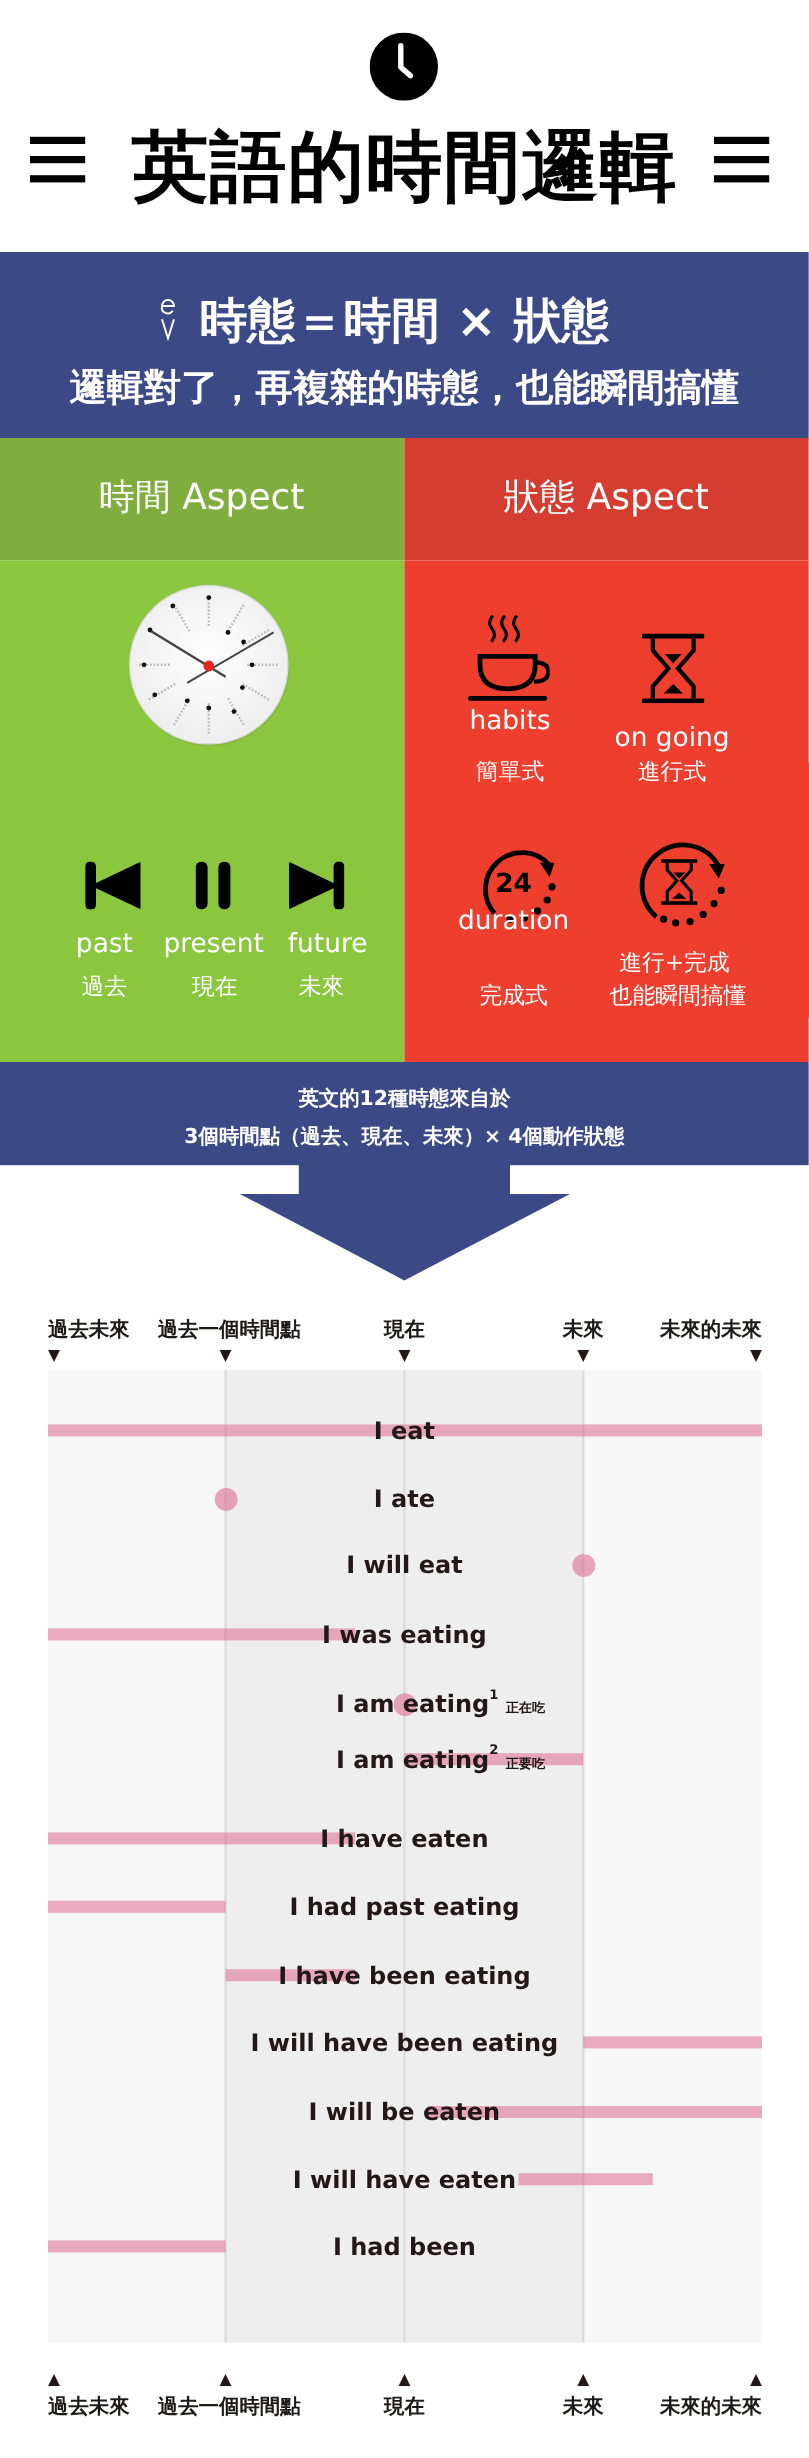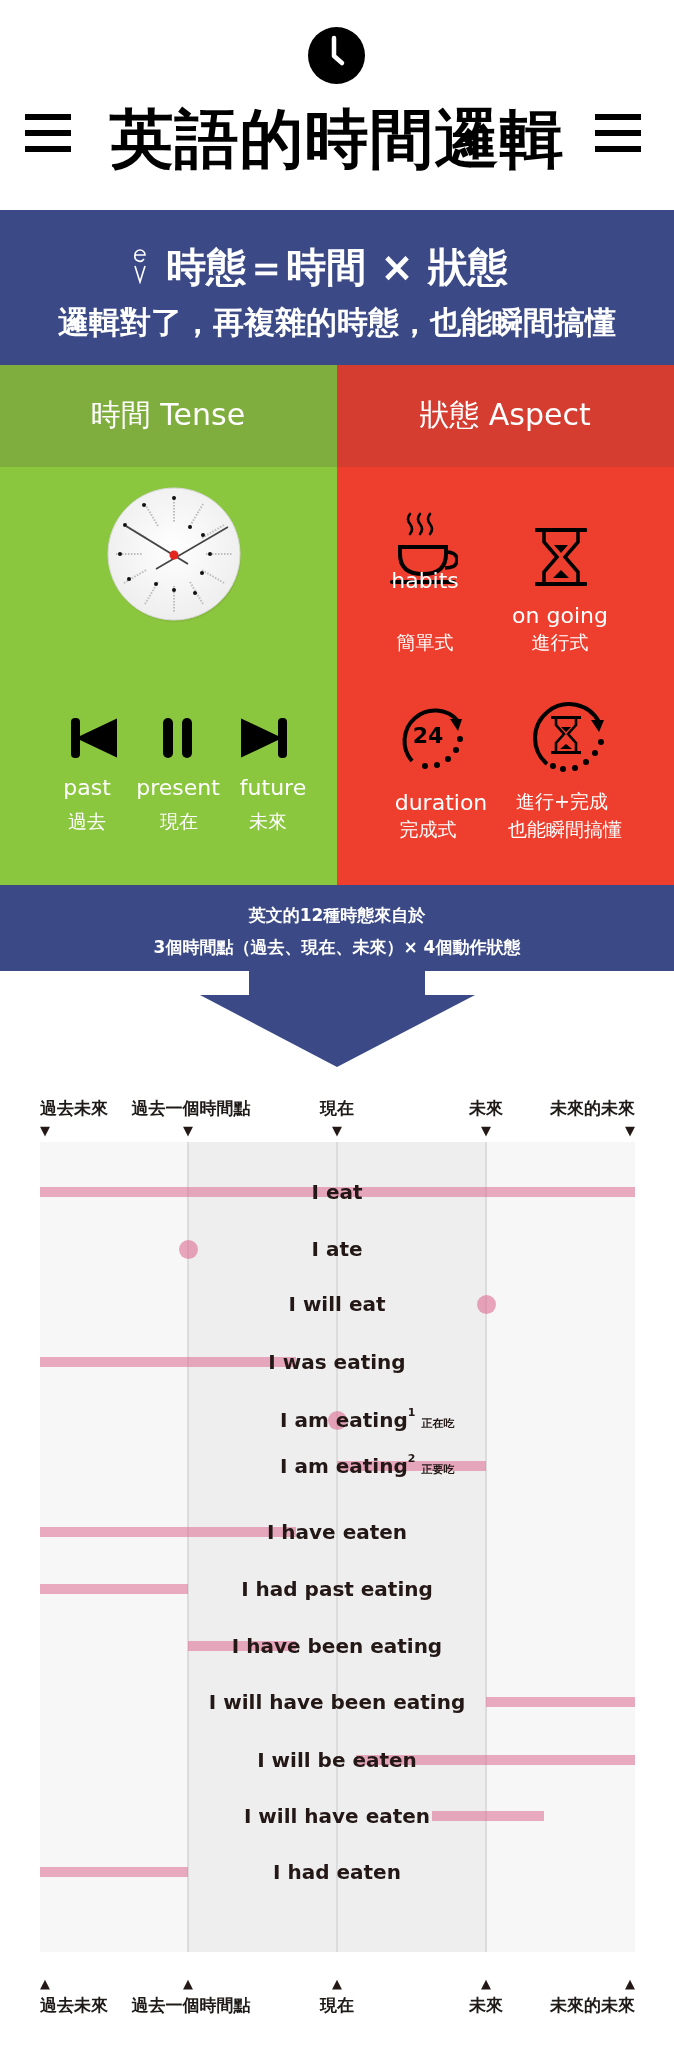--- a/index.html
+++ b/index.html
@@ -70,21 +70,21 @@
 
 <div id="banner" class="abs"></div>
 <svg id="pin-icon" class="abs" viewBox="0 0 16 38">
   <path d="M3 9 a5 5 0 1 1 10 0 L3 9 M3 9 a5 5 0 0 0 9 4" stroke="#fff" stroke-width="1.6" fill="none"></path>
   <path d="M3 20 L8 36 L13 20" stroke="#fff" stroke-width="1.6" fill="none"></path>
 </svg>
 <div id="banner-title" class="abs cc">時態＝時間 × 狀態</div>
 <div id="banner-sub" class="abs cc">邏輯對了，再複雜的時態，也能瞬間搞懂</div>
 
 <div id="tense-head" class="abs">
-  <div class="abs cc head-text" style="left:168px;top:50px;">時間 Tense</div>
+  <div class="abs cc head-text" style="left:168px;top:50px;">時間 Aspect</div>
 </div>
 <div id="aspect-head" class="abs">
   <div class="abs cc head-text" style="left:168px;top:50px;">狀態 Aspect</div>
 </div>
 
 <div id="tense-body" class="abs"></div>
 <svg id="wall-clock" class="abs" viewBox="0 0 136 136">
   <defs>
     <radialGradient id="cg" cx="50%" cy="45%" r="55%">
       <stop offset="0%" stop-color="#ffffff"></stop>
@@ -189,25 +189,25 @@
       <circle cx="48" cy="72" r="3"></circle>
       <circle cx="36" cy="73" r="3"></circle>
       <circle cx="26" cy="70" r="3"></circle>
     </g>
   <rect x="24" y="20" width="30" height="3" fill="#000"></rect>
   <rect x="24" y="55" width="30" height="3" fill="#000"></rect>
   <path d="M29 23 L29 29 L37 38 L29 47 L29 55 M49 23 L49 29 L41 38 L49 47 L49 55" stroke="#000" stroke-width="2.6" fill="none"></path>
   <path d="M34 31 L44 31 L39 36 Z M39 48 L45 53 L33 53 Z" fill="#000"></path>
 </svg>
 
-<div class="abs cc lab-en" style="left:425px;top:580px;">habits</div>
+<div class="abs cc lab-en" style="left:425px;top:601px;">habits</div>
 <div class="abs cc lab-zh" style="left:425px;top:643px;">簡單式</div>
 <div class="abs cc lab-en" style="left:560px;top:615px;">on going</div>
 <div class="abs cc lab-zh" style="left:560px;top:643px;">進行式</div>
-<div class="abs cc lab-en" style="left:428px;top:802px;margin-left:13px;">duration</div>
+<div class="abs cc lab-en" style="left:428px;top:768px;">duration</div>
 <div class="abs cc lab-zh" style="left:428px;top:830px;">完成式</div>
 <div class="abs cc lab-zh" style="left:562px;top:802px;">進行+完成</div>
 <div class="abs cc lab-zh" style="left:565px;top:830px;">也能瞬間搞懂</div>
 
 <div id="banner2" class="abs"></div>
 <div class="abs cc b2-text" style="left:337px;top:915px;">英文的12種時態來自於</div>
 <div class="abs cc b2-text" style="left:337px;top:947px;">3個時間點（過去、現在、未來）× 4個動作狀態</div>
 <svg id="down-arrow" class="abs" viewBox="0 0 674 100">
   <path d="M249 0 L425 0 L425 25 L475 25 L337 97 L200 25 L249 25 Z" fill="#3b4a86"></path>
 </svg>
@@ -249,21 +249,21 @@
     <div class="row-label" style="left: 337px; top: 1304px; transform: translate(-50%, -50%);"><span>I will eat</span></div>
     <div class="row-label" style="left: 337px; top: 1362px; transform: translate(-50%, -50%);"><span>I was eating</span></div>
     <div class="row-label" style="left: 280px; top: 1420px; transform: translateY(-50%);"><span>I am eating</span><sup>1</sup><span class="row-note">正在吃</span></div>
     <div class="row-label" style="left: 280px; top: 1466px; transform: translateY(-50%);"><span>I am eating</span><sup>2</sup><span class="row-note">正要吃</span></div>
     <div class="row-label" style="left: 337px; top: 1532px; transform: translate(-50%, -50%);"><span>I have eaten</span></div>
     <div class="row-label" style="left: 337px; top: 1589px; transform: translate(-50%, -50%);"><span>I had past eating</span></div>
     <div class="row-label" style="left: 337px; top: 1646px; transform: translate(-50%, -50%);"><span>I have been eating</span></div>
     <div class="row-label" style="left: 337px; top: 1702px; transform: translate(-50%, -50%);"><span>I will have been eating</span></div>
     <div class="row-label" style="left: 337px; top: 1760px; transform: translate(-50%, -50%);"><span>I will be eaten</span></div>
     <div class="row-label" style="left: 337px; top: 1816px; transform: translate(-50%, -50%);"><span>I will have eaten</span></div>
-    <div class="row-label" style="left: 337px; top: 1872px; transform: translate(-50%, -50%);"><span>I had eaten</span></div>
+    <div class="row-label" style="left: 337px; top: 1872px; transform: translate(-50%, -50%);"><span>I had been</span></div>
   </div>
 
 <div class="abs axis-tri cc" style="left:45px;top:1983px;">▲</div>
 <div class="abs axis-tri cc" style="left:188px;top:1983px;">▲</div>
 <div class="abs axis-tri cc" style="left:337px;top:1983px;">▲</div>
 <div class="abs axis-tri cc" style="left:486px;top:1983px;">▲</div>
 <div class="abs axis-tri cc" style="left:630px;top:1983px;">▲</div>
 
 <div class="abs axis-label vc" style="left:40px;top:2005px;">過去未來</div>
 <div class="abs axis-label cc" style="left:191px;top:2005px;">過去一個時間點</div>

